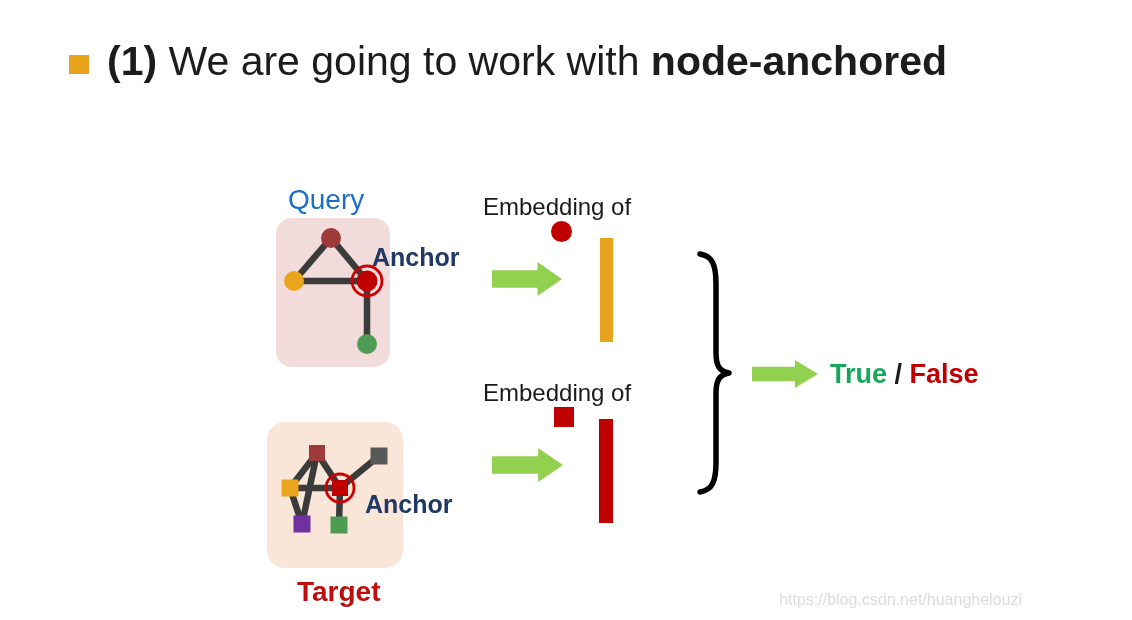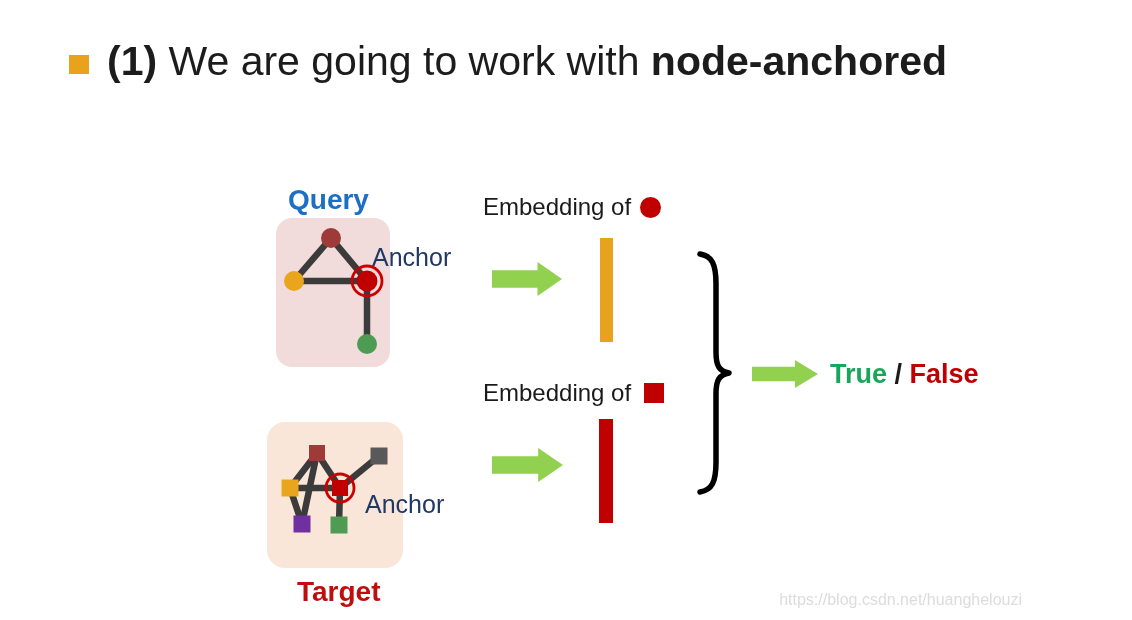--- a/index.html
+++ b/index.html
@@ -19,26 +19,26 @@
   }
   .title-text b { font-weight:700; }
   
   .frame { position:absolute; z-index:0; }
   .frame.query  { left:276px; top:218px; width:114px; height:149px; border-radius:16px; background:var(--c-query_bg); }
   .frame.target { left:267px; top:422px; width:136px; height:146px; border-radius:18px; background:var(--c-target_bg); }
   
   #graph-svg { position:absolute; left:0; top:0; z-index:1; }
   
   .lbl { position:absolute; z-index:2; white-space:nowrap; }
-  .query-label  { left:288px; top:184px; font-size:28px; font-weight:700; color:var(--c-query_label); }
-  .anchor-label { font-size:25px; font-weight:400; color:var(--c-anchor_label); }
+  .query-label  { left:288px; top:184px; font-size:28px; font-weight:400; color:var(--c-query_label); }
+  .anchor-label { font-size:25px; font-weight:700; color:var(--c-anchor_label); }
   .anchor-q { left:372px; top:243px; }
   .anchor-t { left:365px; top:490px; }
   .target-label { left:297px; top:576px; font-size:28px; font-weight:700; color:var(--c-target_label); }
-  .embed-row { display:inline-flex; align-items:center; font-size:24px; color:var(--c-embedding_text); }
+  .embed-row { display:inline-flex; align-items:center; font-size:24px; color:var(--c-embedding_text);flex-direction:column; }
   .embed-q { left:483px; top:193px; }
   .embed-t { left:483px; top:379px; }
   .dot-icon { display:inline-block; width:21px; height:21px; border-radius:50%; background:var(--c-embedding_icon); margin-left:9px; }
   .sq-icon  { display:inline-block; width:20px; height:20px; background:var(--c-embedding_icon); margin-left:13px; }
   .result-label { left:830px; top:359px; font-size:27px; font-weight:700; }
   .result-label .t { color:var(--c-true); }
   .result-label .s { color:var(--c-slash); }
   .result-label .f { color:var(--c-false); }
   .watermark { right:8px; top:591px; font-size:16px; color:var(--c-watermark); font-weight:400; }
   

